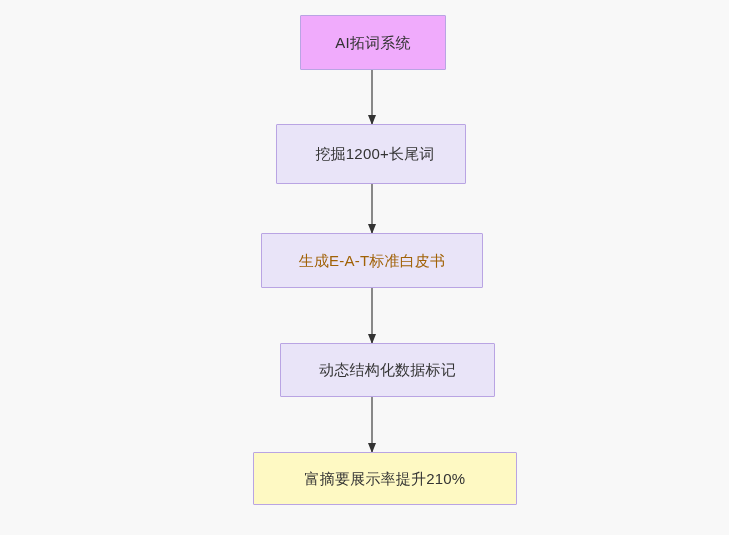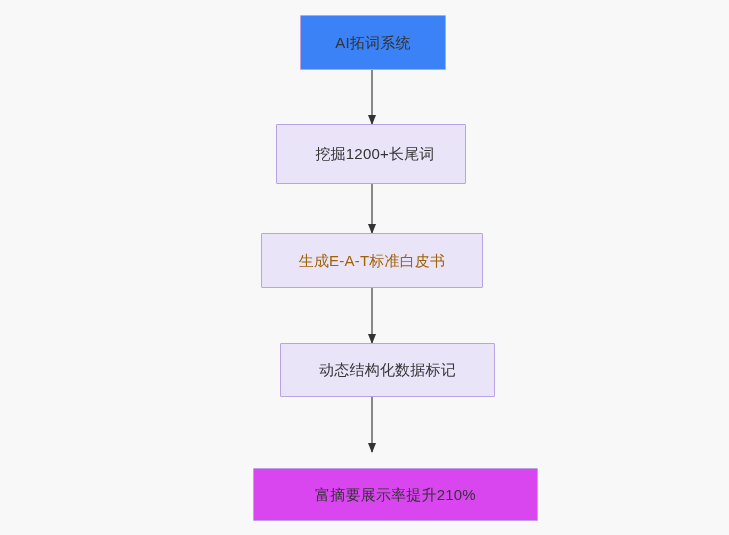--- a/index.html
+++ b/index.html
@@ -67,33 +67,33 @@
       <line x1="372" y1="180" x2="372" y2="233" stroke="#888888" stroke-width="2" marker-end="url(#arrowhead)"></line>
     </g>
     <g>
       <line x1="372" y1="288" x2="372" y2="343" stroke="#888888" stroke-width="2" marker-end="url(#arrowhead)"></line>
     </g>
     <g>
       <line x1="372" y1="397" x2="372" y2="452" stroke="#888888" stroke-width="2" marker-end="url(#arrowhead)"></line>
     </g>
   </svg>
 
-  <div class="node" id="node-n1" style="left: 300px; top: 15px; width: 146px; height: 55px; background: #3b82f6; border-color: rgb(185, 164, 227);">
+  <div class="node" id="node-n1" style="left: 300px; top: 15px; width: 146px; height: 55px; background: #f0abfc; border-color: rgb(185, 164, 227);">
     <span class="node-label" style="color: rgb(51, 51, 51);">AI拓词系统</span>
   </div>
 
   <div class="node" id="node-n2" style="left: 276px; top: 124px; width: 190px; height: 60px; background: rgb(233, 228, 248); border-color: rgb(185, 164, 227); padding-left: 8px;">
     <span class="node-label" style="color: rgb(51, 51, 51);">挖掘1200+长尾词</span>
   </div>
 
   <div class="node" id="node-n3" style="left: 261px; top: 233px; width: 222px; height: 55px; background: rgb(233, 228, 248); border-color: rgb(185, 164, 227);">
     <span class="node-label" style="color: #a16207;">生成E-A-T标准白皮书</span>
   </div>
 
   <div class="node" id="node-n4" style="left: 280px; top: 343px; width: 215px; height: 54px; background: rgb(233, 228, 248); border-color: rgb(185, 164, 227);">
     <span class="node-label" style="color: rgb(51, 51, 51);">动态结构化数据标记</span>
   </div>
 
-  <div class="node" id="node-n5" style="left: 253px; top: 452px; width: 285px; height: 53px; background: #d946ef; border-color: rgb(185, 164, 227); margin-top: 16px;">
+  <div class="node" id="node-n5" style="left: 253px; top: 452px; width: 264px; height: 53px; background: #fef9c3; border-color: rgb(185, 164, 227);">
     <span class="node-label" style="color: rgb(51, 51, 51);">富摘要展示率提升210%</span>
   </div>
 
 </div>
 
 </body></html>

